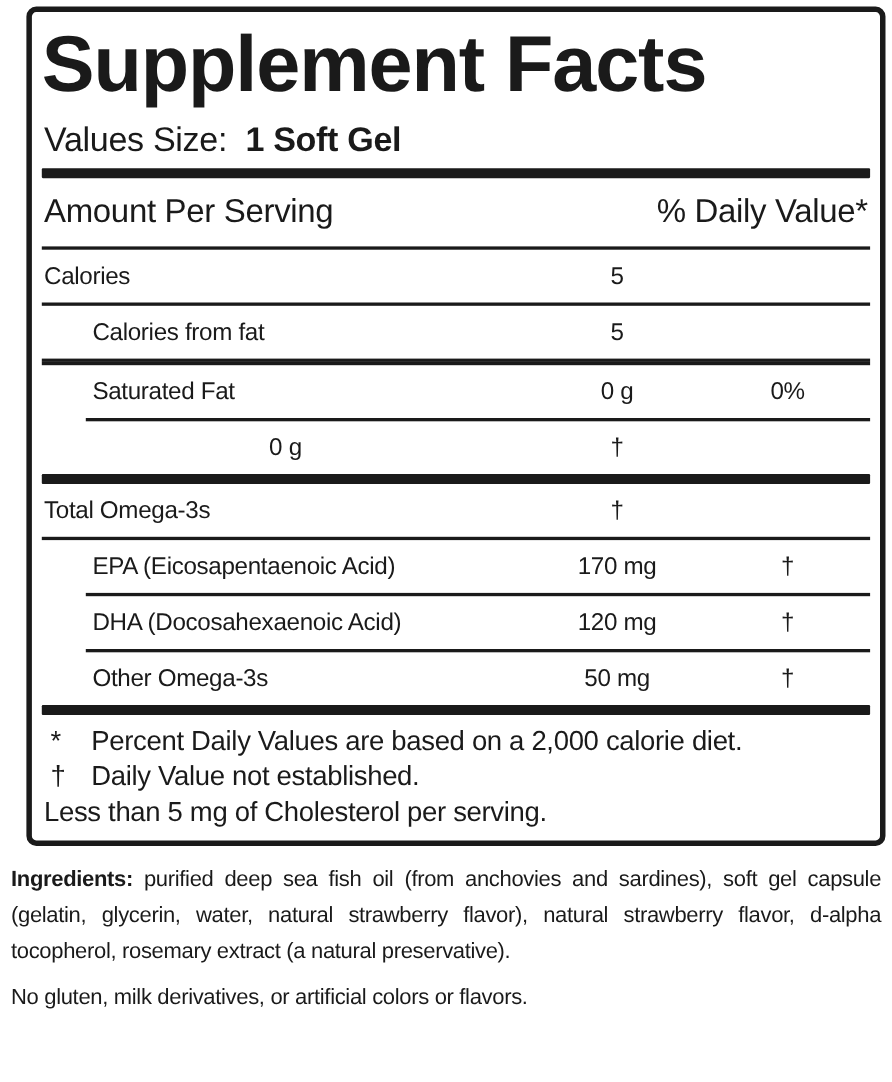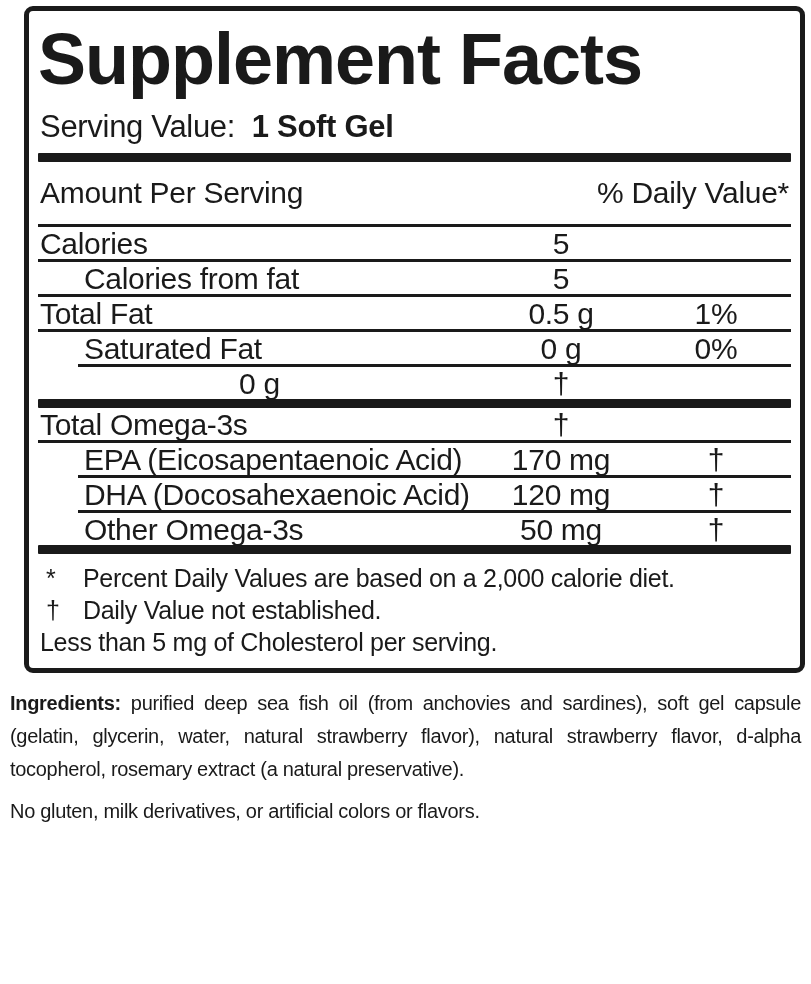--- a/index.html
+++ b/index.html
@@ -46,22 +46,22 @@
     align-items:center;
     height:62px;
     font-size:30px;
     letter-spacing:-0.3px;
     padding:0 2px;
   }
   .row{
     display:grid;
     grid-template-columns:1fr 160px 150px;
     align-items:center;
-    height:32px;
-    font-size:30px;
+    height:48px;
+    font-size:22px;
     letter-spacing:-0.3px;
   }
   .row .nname{padding-left:2px;white-space:nowrap;}
   .row .nname.indent{padding-left:46px;}
   .row .amt,.row .dv{text-align:center;}
   .sep{height:3px;background:var(--ink);}
   .sep.indent{margin-left:40px;}
   .footnotes{margin-top:8px;}
   .fn-line{
     position:relative;
@@ -90,21 +90,21 @@
   }
 </style>
 </head>
 <body>
 
 <div class="facts-box">
 
   <div class="title">Supplement Facts</div>
 
   <div class="serving">
-    <span>Serving Value:</span>
+    <span>Values Size:</span>
     <span class="bold">&nbsp;<span>1 Soft Gel</span></span>
   </div>
 
   <div class="bar"></div>
 
   <div class="hdr-row">
     <span>Amount Per Serving</span>
     <span>% Daily Value*</span>
   </div>
   <div class="sep"></div>
@@ -116,25 +116,20 @@
   </div>
   <div class="sep"></div>
 
   <div class="row">
     <span class="nname indent">Calories from fat</span>
     <span class="amt">5</span>
     <span class="dv"></span>
   </div>
   <div class="sep"></div>
 
-  <div class="row">
-    <span class="nname">Total Fat</span>
-    <span class="amt">0.5 g</span>
-    <span class="dv">1%</span>
-  </div>
   <div class="sep"></div>
 
   <div class="row">
     <span class="nname indent">Saturated Fat</span>
     <span class="amt">0 g</span>
     <span class="dv">0%</span>
   </div>
   <div class="sep indent"></div>
 
   <div class="row">

